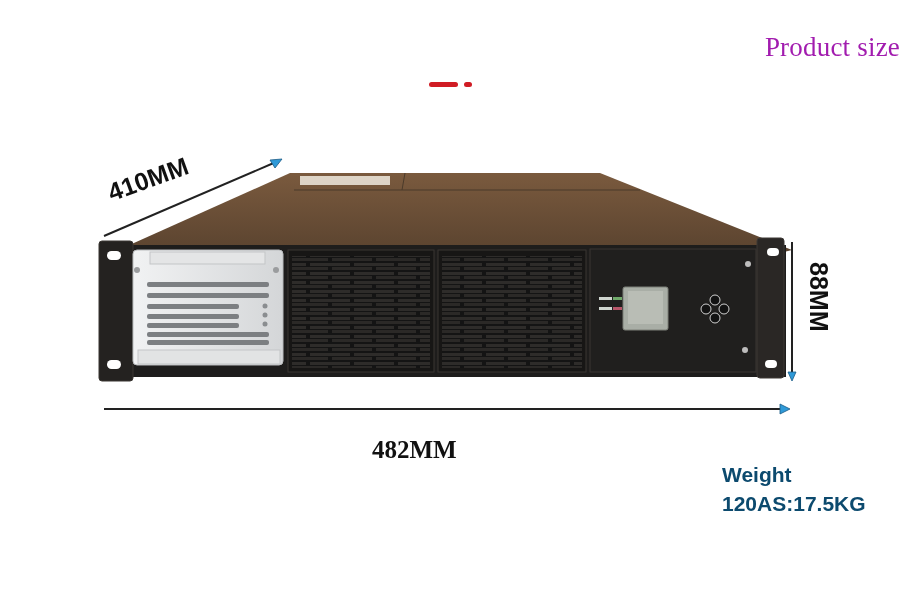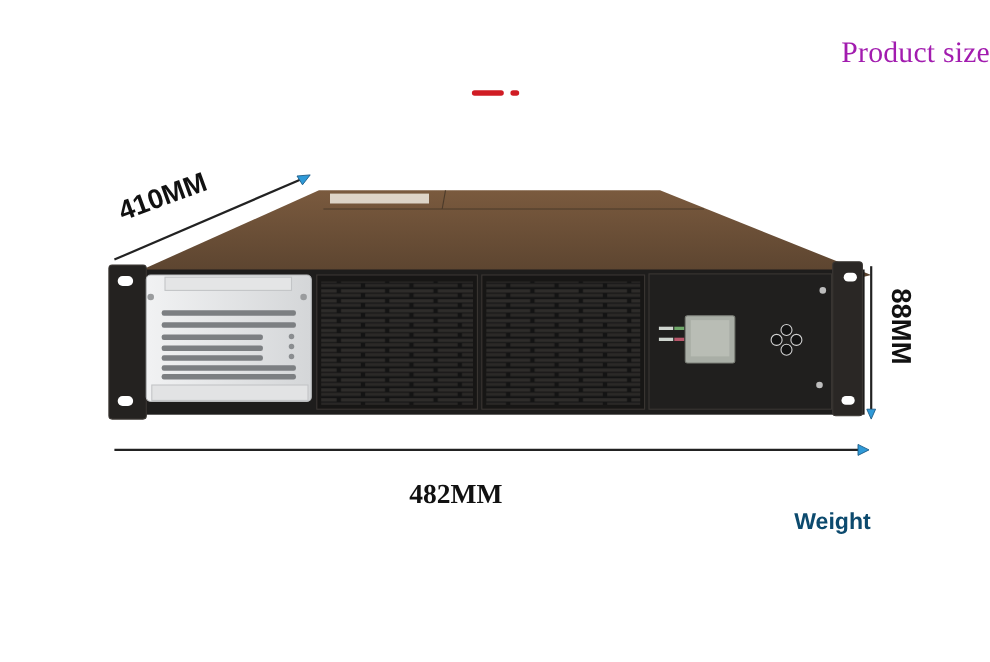--- a/index.html
+++ b/index.html
@@ -135,13 +135,14 @@
     <polygon points="780,404 790,409 780,414" fill="#2f9ad8" stroke="#1a5a85" stroke-width="0.8"></polygon>
   </g>
 </svg>
 
 <div class="dim-label dim-depth">410MM</div>
 <div class="dim-label dim-height">88MM</div>
 <div class="dim-label dim-width">482MM</div>
 
 <div class="weight">
   <div class="w-title">Weight</div>
+  <div>120AS:17.5KG</div>
 </div>
 
 </body></html>

